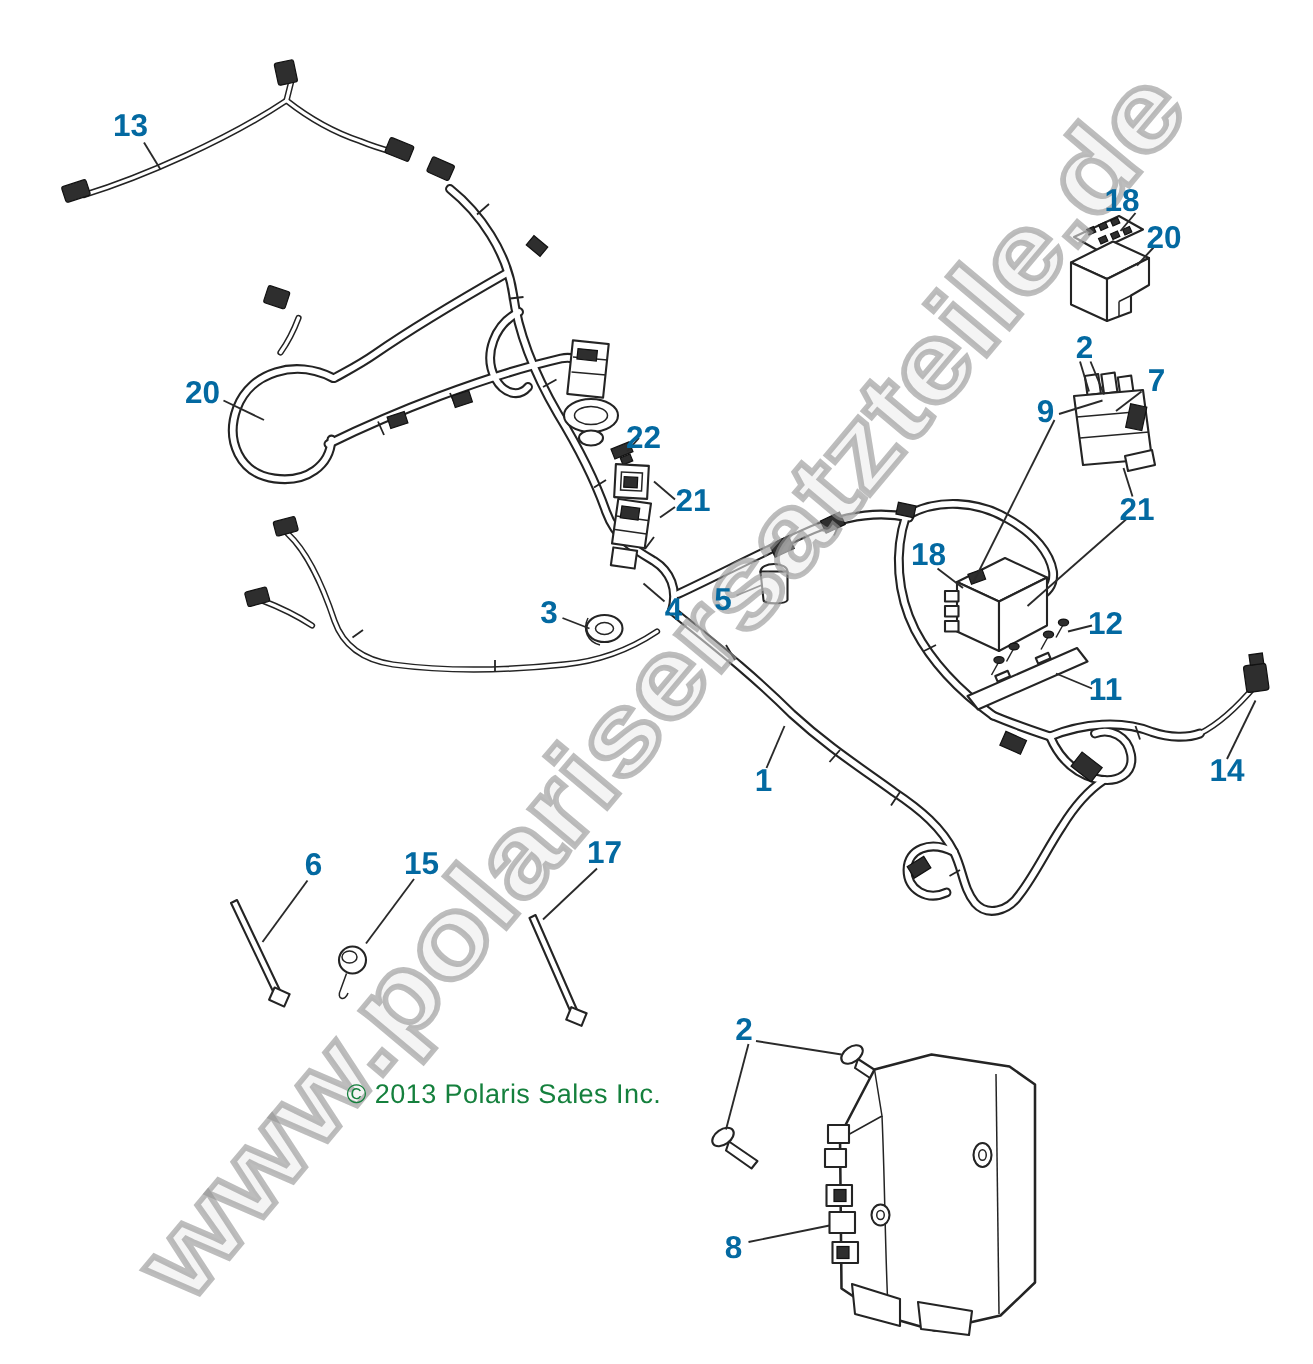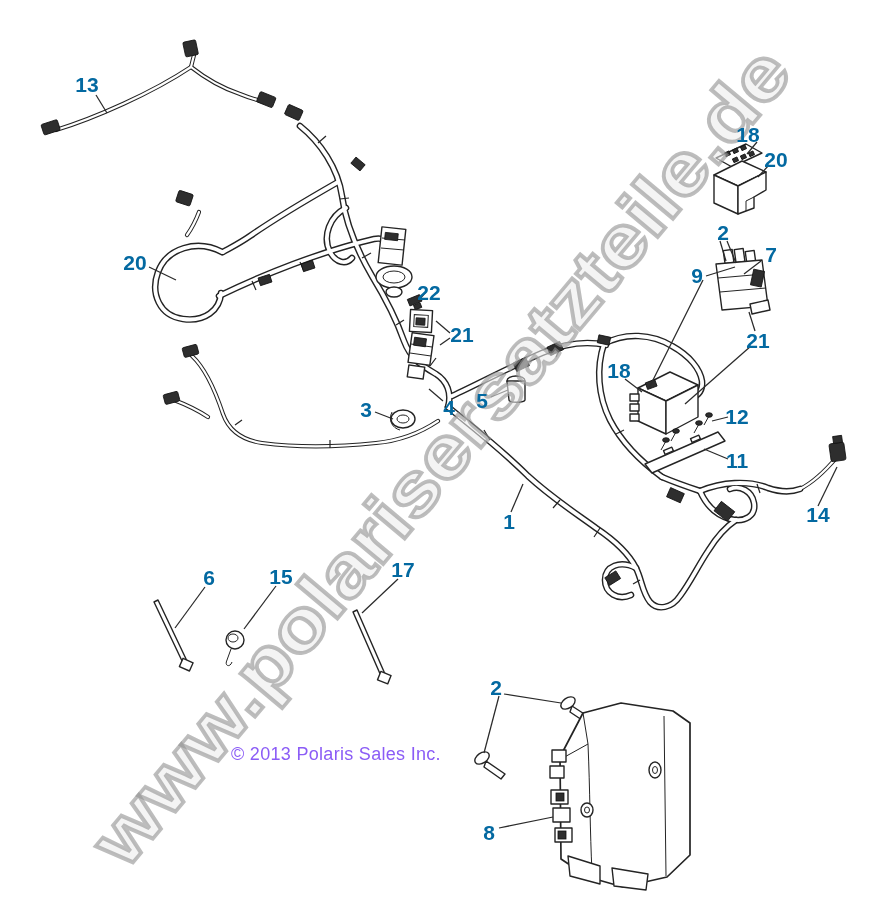--- a/index.html
+++ b/index.html
@@ -1,22 +1,22 @@
 <!DOCTYPE html>
 <html><head>
 <meta charset="utf-8">
 <style>
   html,body{margin:0;padding:0;background:#fff;}
   .stage{position:relative;width:875px;height:909px;background:#ffffff;overflow:hidden;
          font-family:"Liberation Sans",sans-serif;}
   .stage svg{position:absolute;left:0;top:0;}
   .co{position:absolute;transform:translate(-50%,-50%);font-size:21px;color:#0369a1;
       line-height:1;white-space:nowrap;font-weight:bold;}
-  .copyright{position:absolute;left:231px;top:719px;font-size:18px;color:#8b5cf6;
-      letter-spacing:.3px;white-space:nowrap;margin-top:25px;}
+  .copyright{position:absolute;left:231px;top:719px;font-size:18px;color:#15803d;
+      letter-spacing:.3px;white-space:nowrap;}
   .tubes-out path{fill:none;stroke:#232323;stroke-width:6.6;stroke-linecap:round;stroke-linejoin:round;}
   .tubes-out path.thin{stroke-width:4.2;}
   .tubes-in path{fill:none;stroke:#ffffff;stroke-width:3.8;stroke-linecap:round;stroke-linejoin:round;}
   .tubes-in path.thin{stroke-width:2.2;}
   .lead{stroke:#2a2a2a;stroke-width:1.25;fill:none;}
   .part{fill:#ffffff;stroke:#242424;stroke-width:1.4;stroke-linejoin:round;}
   .dark{fill:#2e2e2e;stroke:#111111;stroke-width:0.8;}
   .hair{stroke:#242424;stroke-width:1;fill:none;}
   .tick{stroke:#242424;stroke-width:1.2;}
   .wm{font-family:"Liberation Sans",sans-serif;font-weight:bold;font-size:74px;

